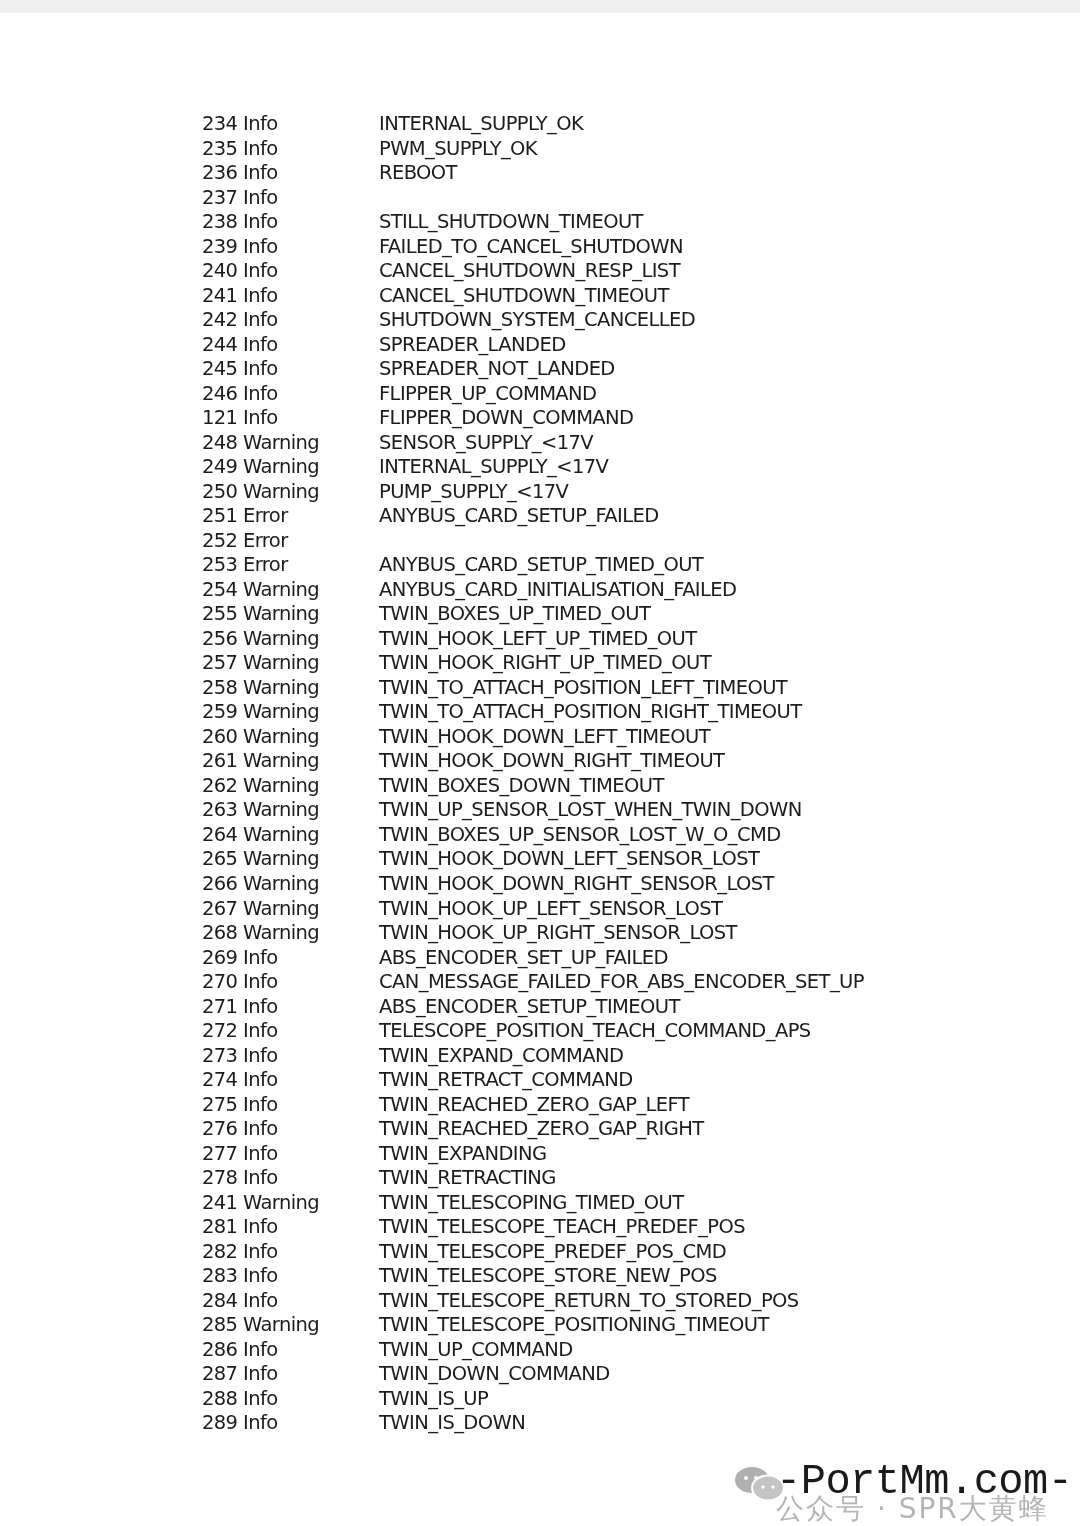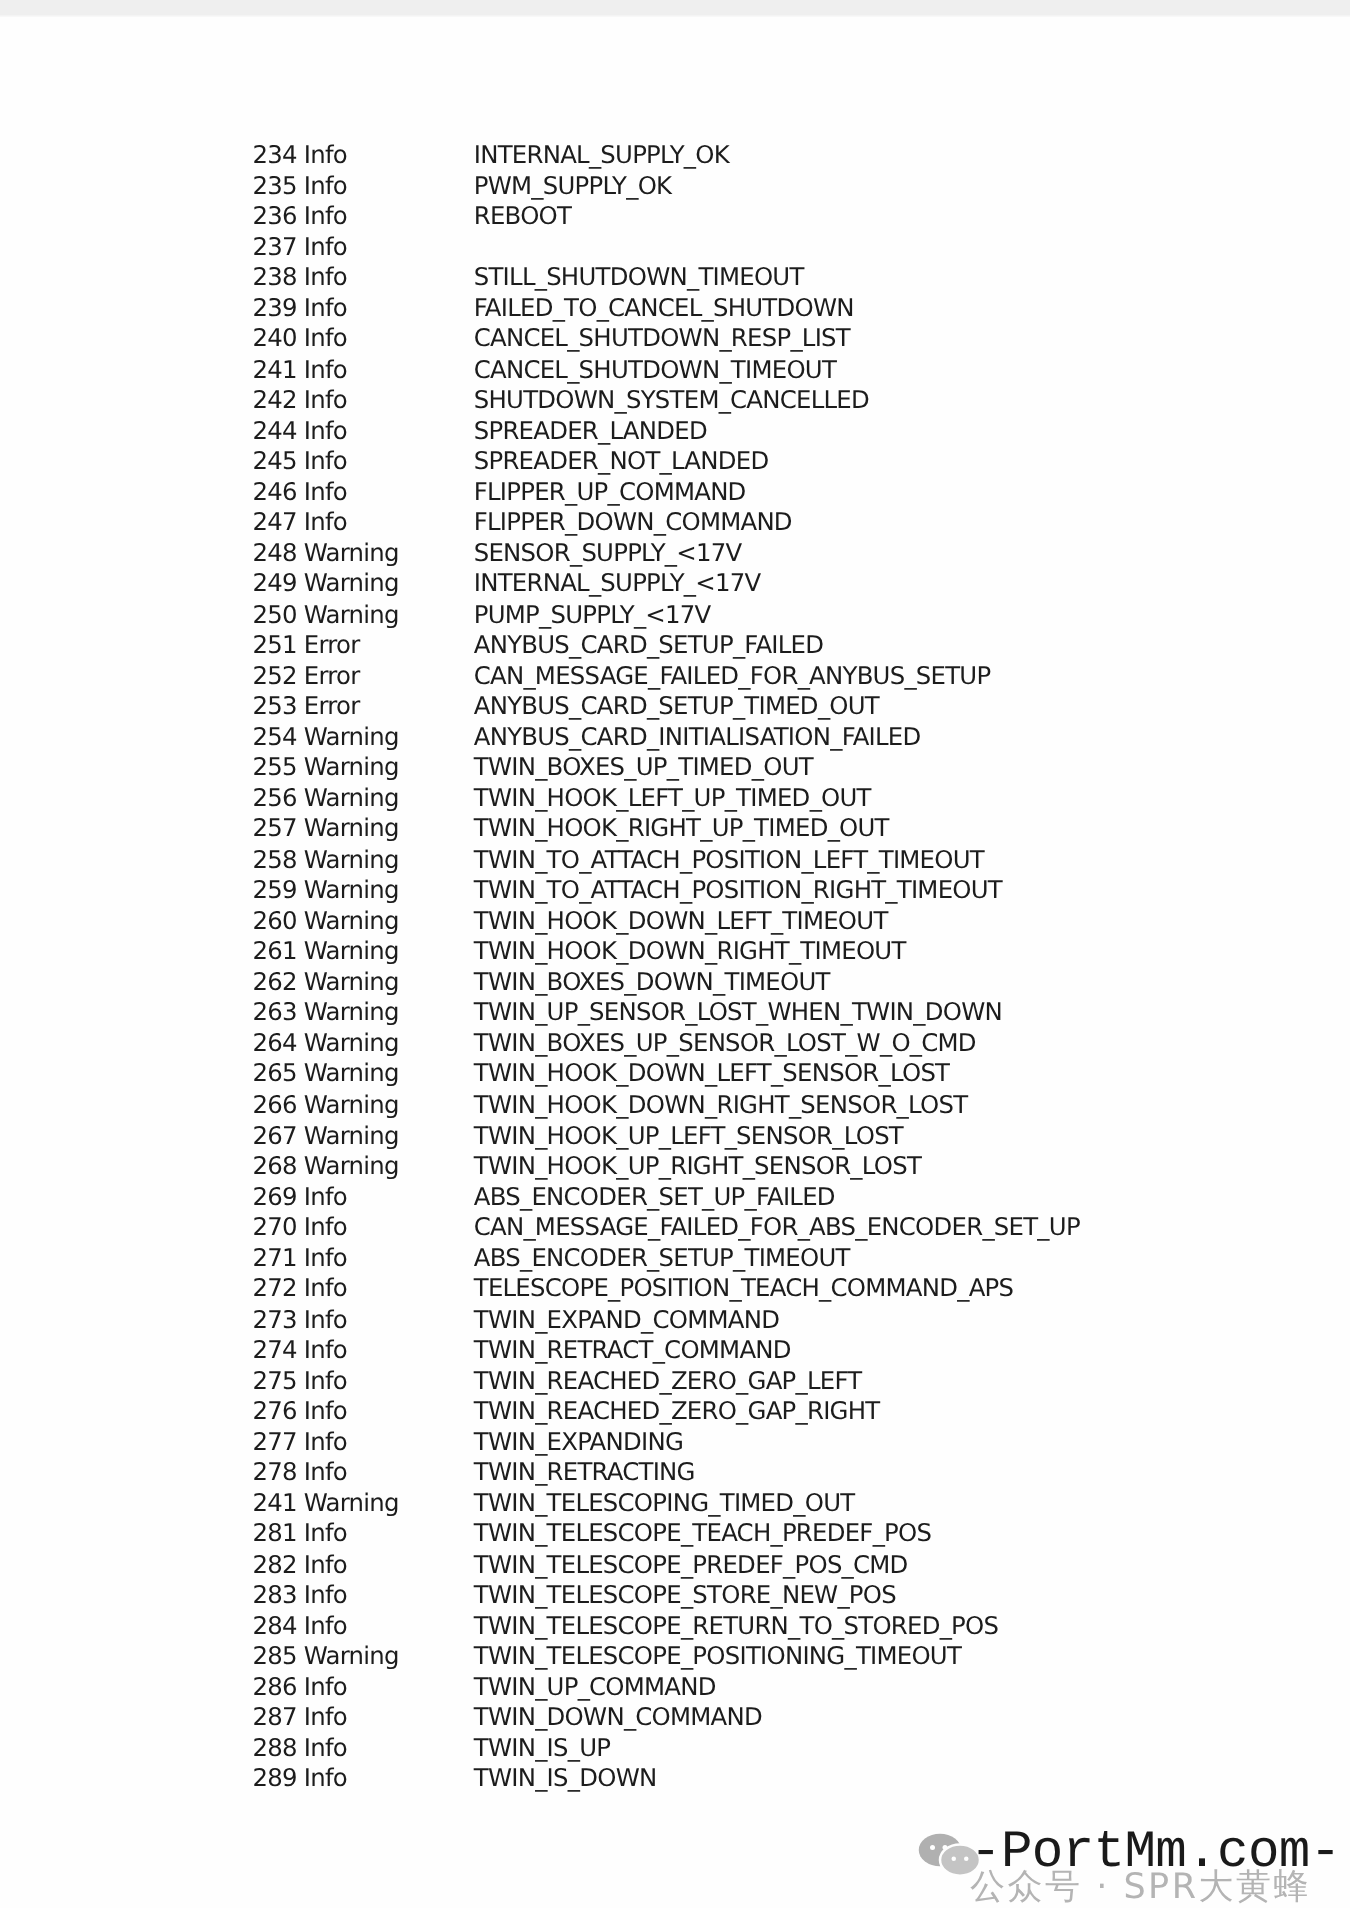--- a/index.html
+++ b/index.html
@@ -64,42 +64,41 @@
     </div>
     <div class="row">
       <span class="code">245 Info</span>
       <span class="msg">SPREADER_NOT_LANDED</span>
     </div>
     <div class="row">
       <span class="code">246 Info</span>
       <span class="msg">FLIPPER_UP_COMMAND</span>
     </div>
     <div class="row">
-      <span class="code">247 Info</span>
+      <span class="code">121 Info</span>
       <span class="msg">FLIPPER_DOWN_COMMAND</span>
     </div>
     <div class="row">
       <span class="code">248 Warning</span>
       <span class="msg">SENSOR_SUPPLY_&lt;17V</span>
     </div>
     <div class="row">
       <span class="code">249 Warning</span>
       <span class="msg">INTERNAL_SUPPLY_&lt;17V</span>
     </div>
     <div class="row">
       <span class="code">250 Warning</span>
       <span class="msg">PUMP_SUPPLY_&lt;17V</span>
     </div>
     <div class="row">
       <span class="code">251 Error</span>
       <span class="msg">ANYBUS_CARD_SETUP_FAILED</span>
     </div>
     <div class="row">
       <span class="code">252 Error</span>
-      <span class="msg">CAN_MESSAGE_FAILED_FOR_ANYBUS_SETUP</span>
     </div>
     <div class="row">
       <span class="code">253 Error</span>
       <span class="msg">ANYBUS_CARD_SETUP_TIMED_OUT</span>
     </div>
     <div class="row">
       <span class="code">254 Warning</span>
       <span class="msg">ANYBUS_CARD_INITIALISATION_FAILED</span>
     </div>
     <div class="row">

